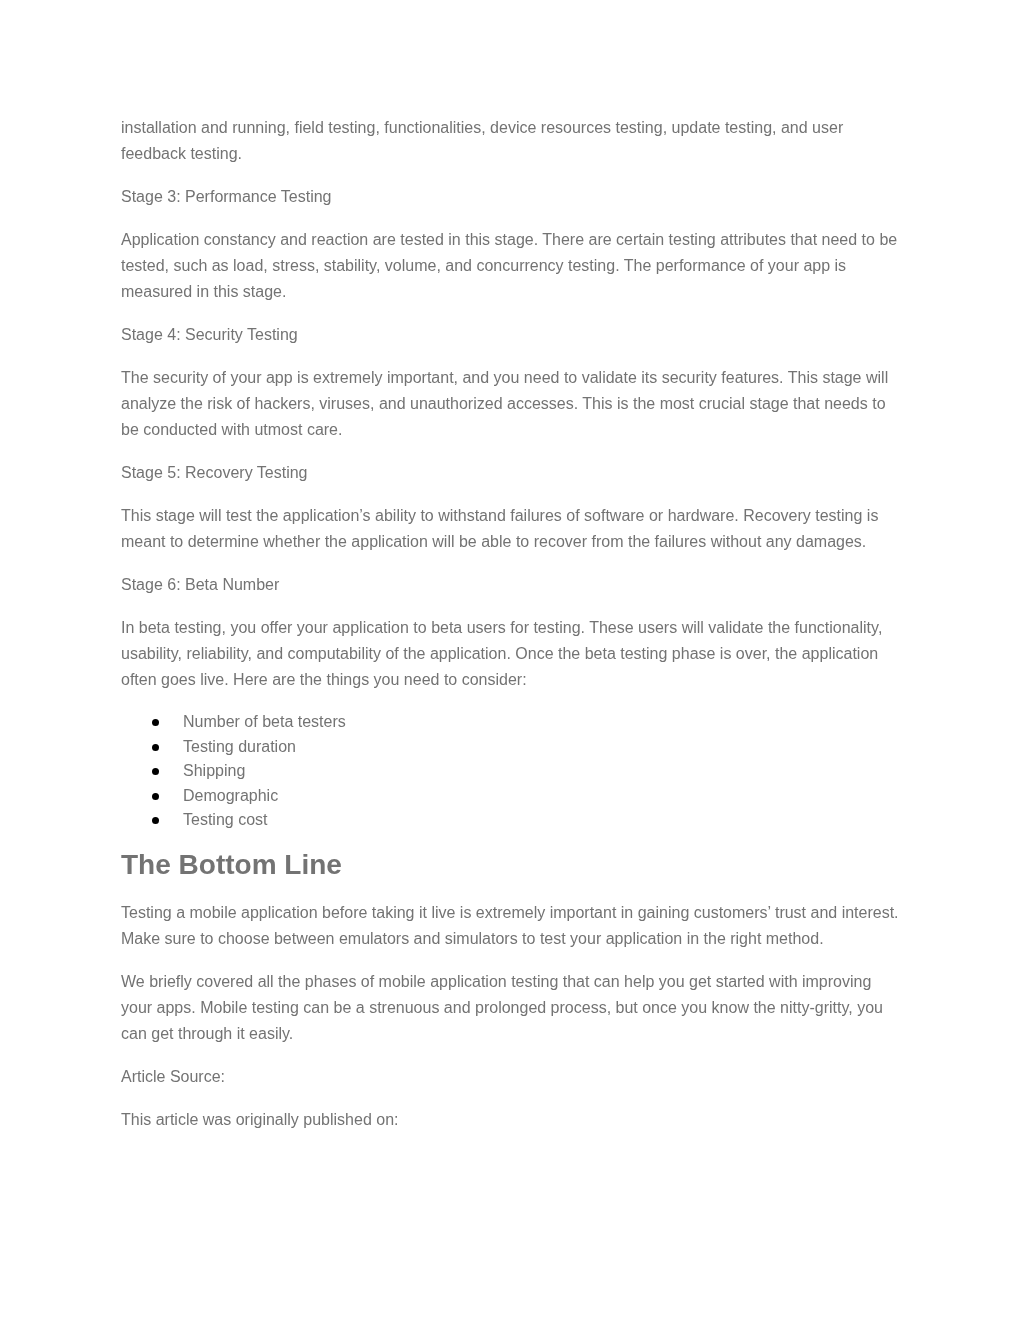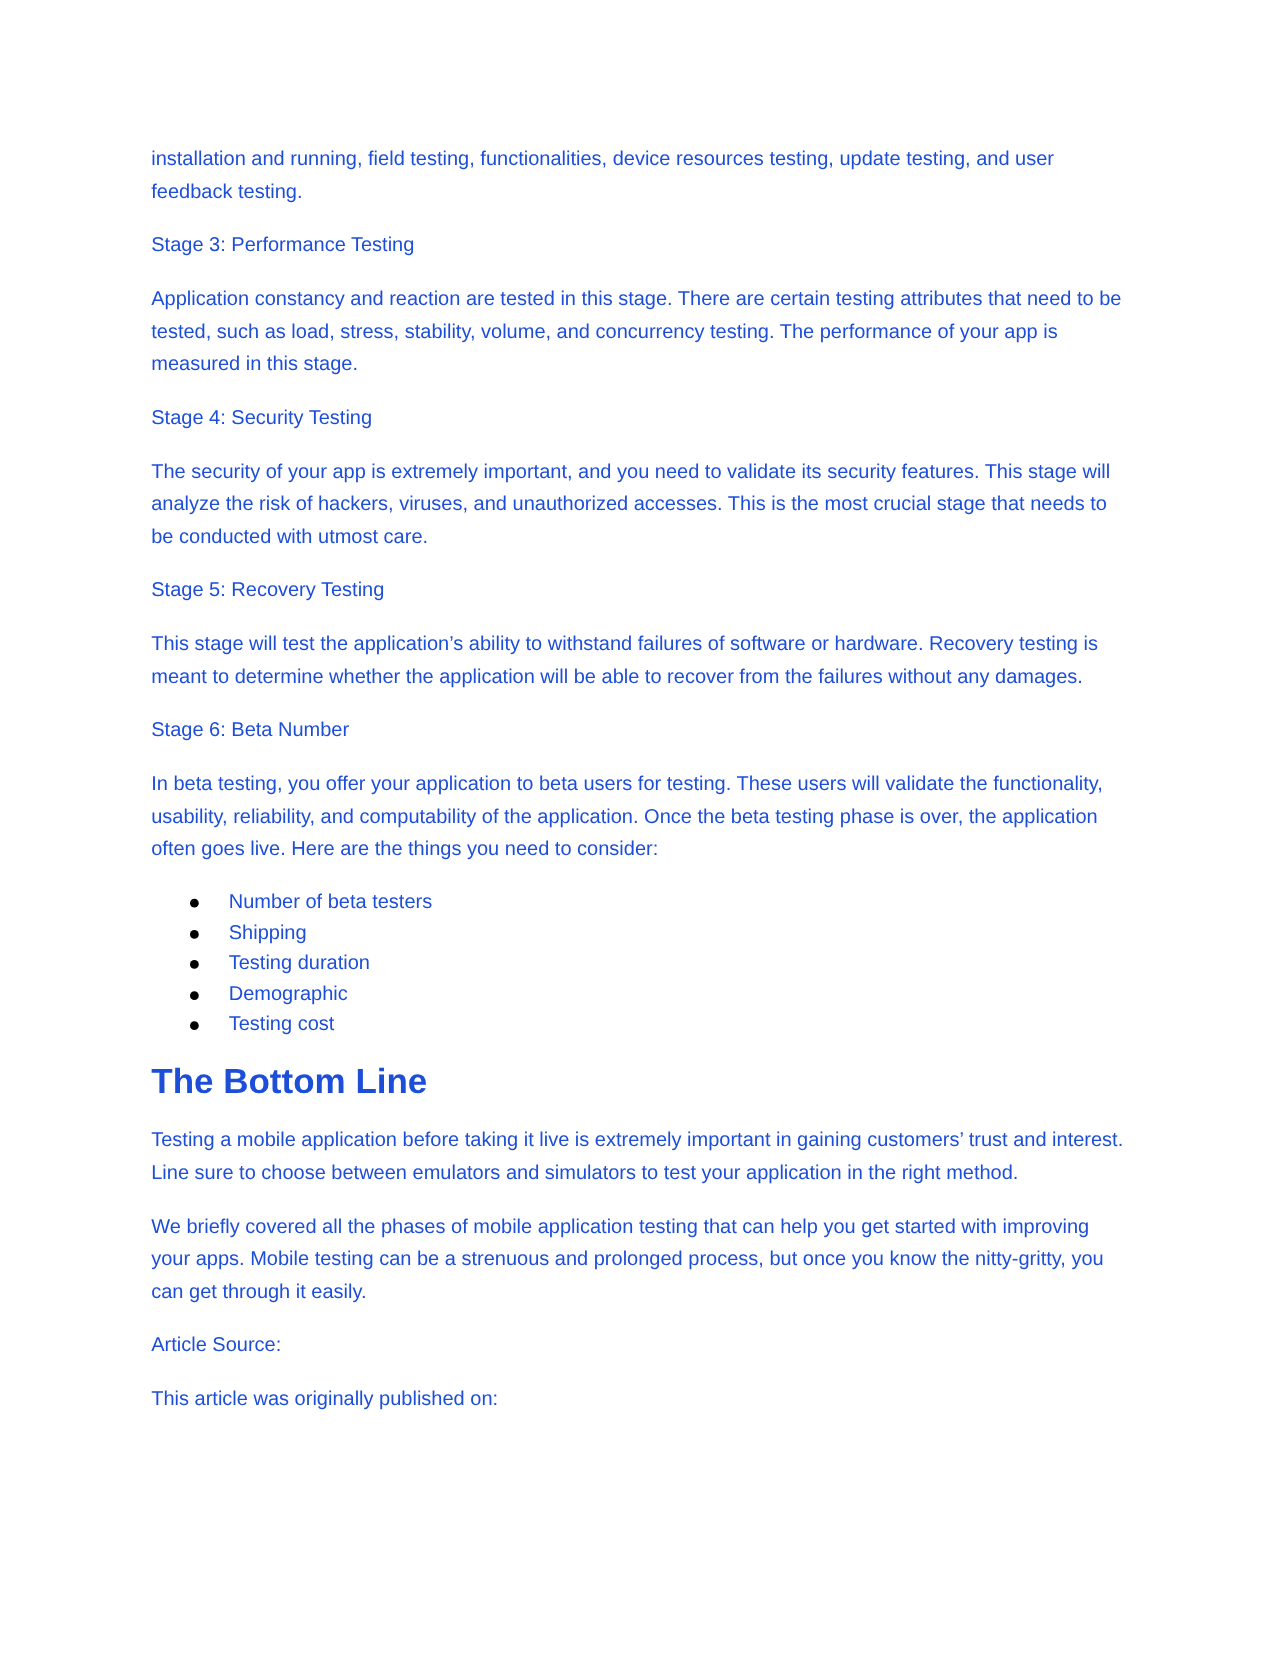--- a/index.html
+++ b/index.html
@@ -11,21 +11,21 @@
     width: 1024px;
     height: 1325px;
     overflow: hidden;
   }
   .page {
     padding: 115px 122px 0 121px;
     width: 781px;
     font-family: "Liberation Sans", sans-serif;
     font-size: 16px;
     line-height: 26px;
-    color: #1d4ed8;
+    color: #737373;
   }
   .para {
     margin: 0 0 17px 0;
   }
   .stage-heading {
     font-size: 16px;
     line-height: 26px;
     font-weight: 400;
     margin: 0 0 17px 0;
   }
@@ -74,36 +74,36 @@
   <h3 class="stage-heading">Stage 6: Beta Number</h3>
   <p class="para">In beta testing, you offer your application to beta users for testing. These users will validate the functionality, usability, reliability, and computability of the application. Once the beta testing phase is over, the application often goes live. Here are the things you need to consider:</p>
 
   <ul class="checklist">
     <li>
       <span class="bullet"></span>
       <span>Number of beta testers</span>
     </li>
     <li>
       <span class="bullet"></span>
-      <span>Shipping</span>
+      <span>Testing duration</span>
     </li>
     <li>
       <span class="bullet"></span>
-      <span>Testing duration</span>
+      <span>Shipping</span>
     </li>
     <li>
       <span class="bullet"></span>
       <span>Demographic</span>
     </li>
     <li>
       <span class="bullet"></span>
       <span>Testing cost</span>
     </li>
   </ul>
 
   <h2 class="big-heading">The Bottom Line</h2>
-  <p class="para">Testing a mobile application before taking it live is extremely important in gaining customers’ trust and interest. Line sure to choose between emulators and simulators to test your application in the right method.</p>
+  <p class="para">Testing a mobile application before taking it live is extremely important in gaining customers’ trust and interest. Make sure to choose between emulators and simulators to test your application in the right method.</p>
   <p class="para">We briefly covered all the phases of mobile application testing that can help you get started with improving your apps. Mobile testing can be a strenuous and prolonged process, but once you know the nitty-gritty, you can get through it easily.</p>
 
   <h3 class="stage-heading">Article Source:</h3>
   <p class="para">This article was originally published on:</p>
 
 </div>
 
 </body></html>

